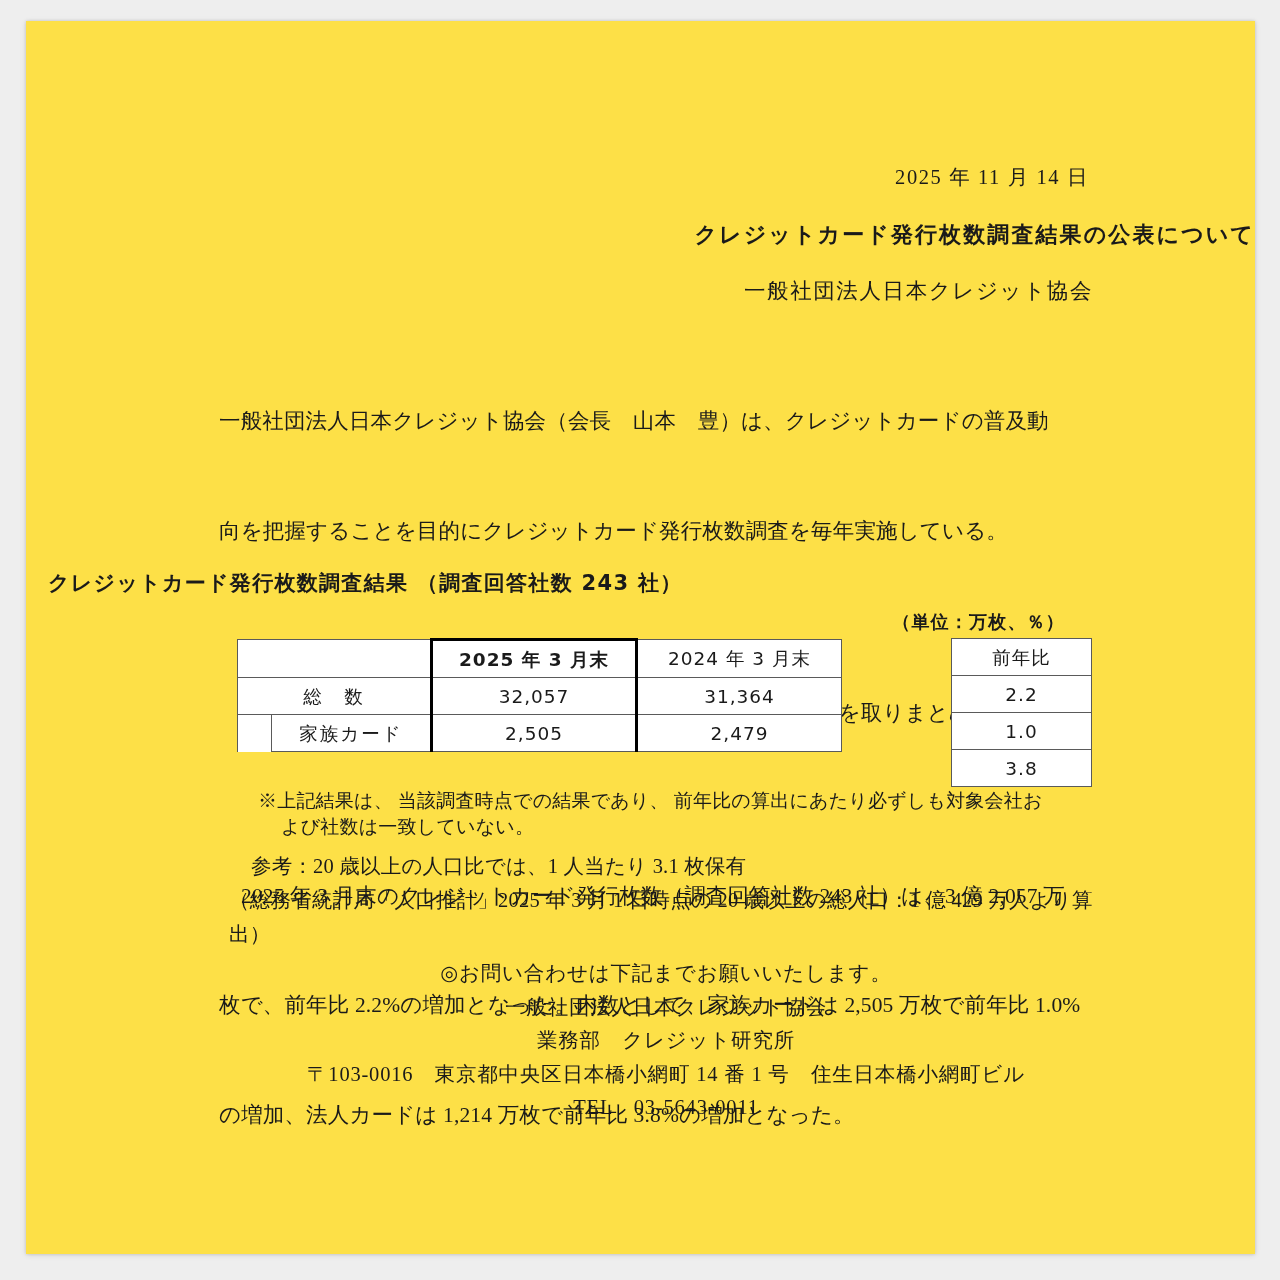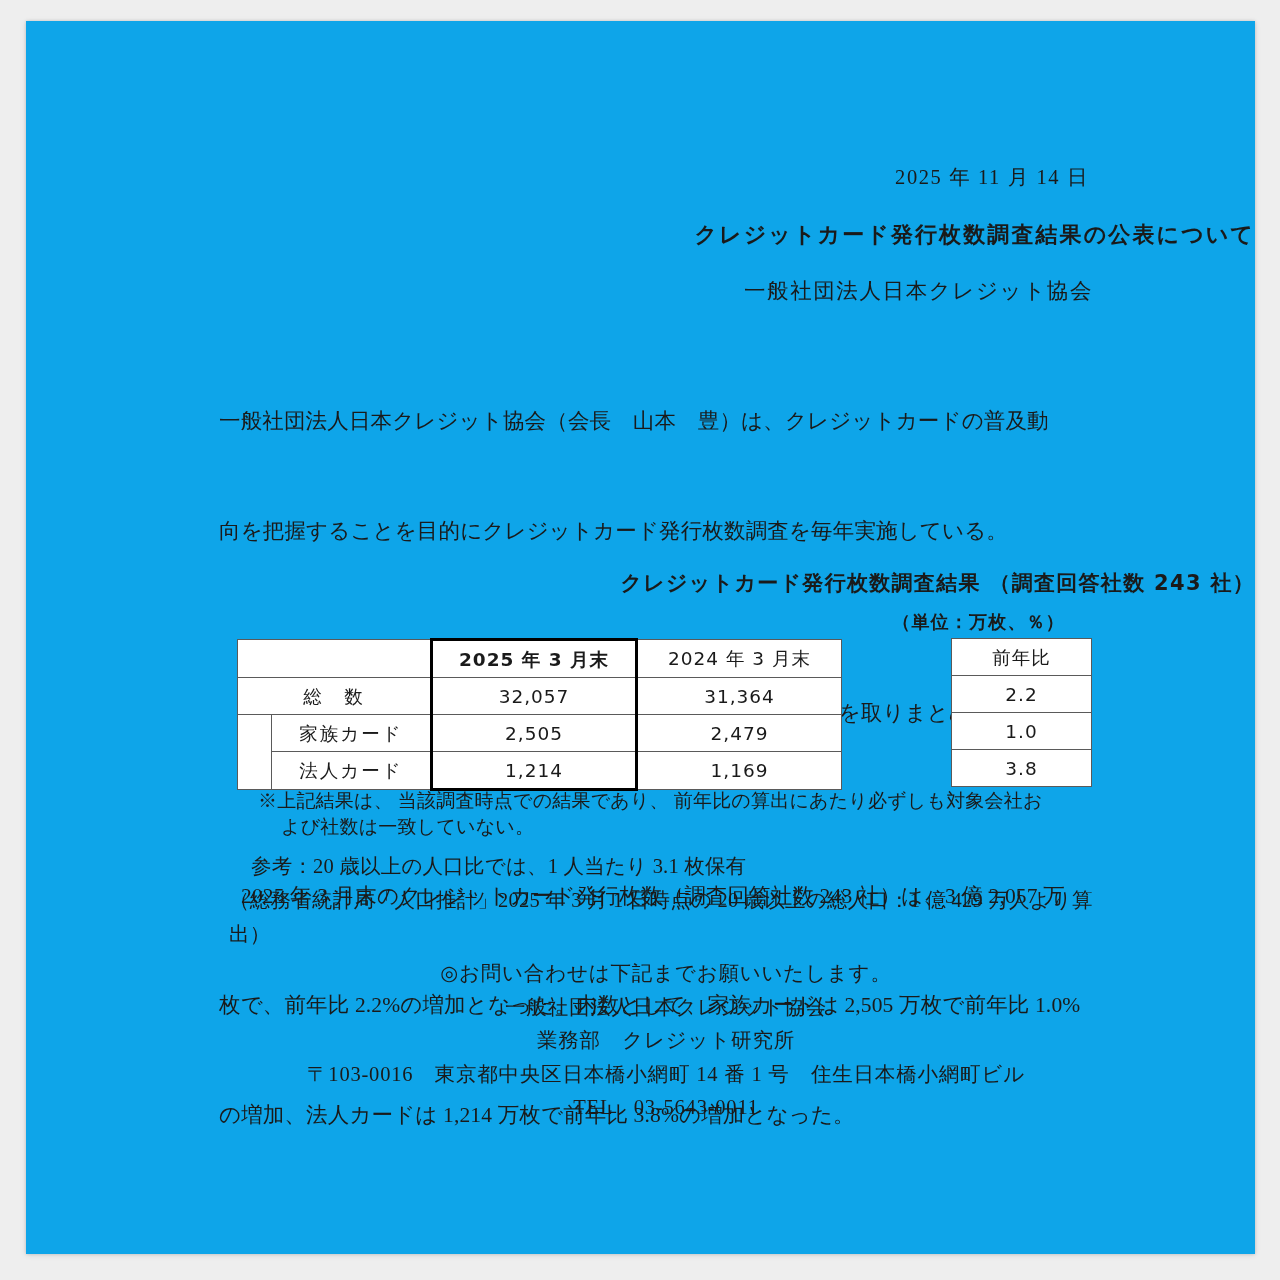--- a/index.html
+++ b/index.html
@@ -22,21 +22,21 @@
     height: 1233px;
     background: #ffffff;
     box-shadow: 0 0 3px rgba(0,0,0,0.14), 0 1px 6px rgba(0,0,0,0.10);
   }
   .page {
     position: absolute;
     left: 26px;
     top: 21px;
     width: 1229px;
     height: 1233px;
-    background: #0ea5e9;
+    background: #fde047;
     color: #1a1a1a;
   }
   .content {
     position: absolute;
     left: 0;
     top: 0;
     width: 1229px;
   }
 
   
@@ -98,21 +98,21 @@
     justify-content: space-between;
   }
   .para-line.justified > span { white-space: pre; }
 
   
   .table-title {
     position: absolute;
     top: 548px;
     left: 0;
     width: 1229px;
-    text-align: right;
+    text-align: left;
     font-family: "DejaVu Sans", "Liberation Sans", sans-serif;
     font-weight: bold;
     font-size: 21px;
     letter-spacing: 1.3px;
     padding-left: 22px;
     box-sizing: border-box;
   }
   .unit-note {
     position: absolute;
     top: 589px;
@@ -273,26 +273,20 @@
             <td colspan="2" class="cell-label">総　数</td>
             <td class="cell-num emph">32,057</td>
             <td class="cell-num">31,364</td>
           </tr>
           <tr>
             <td style="border-top:none;border-bottom:none;"></td>
             <td class="cell-label">家族カード</td>
             <td class="cell-num emph">2,505</td>
             <td class="cell-num">2,479</td>
           </tr>
-          <tr>
-            <td style="border-top:none;"></td>
-            <td class="cell-label">法人カード</td>
-            <td class="cell-num emph emph-bottom">1,214</td>
-            <td class="cell-num">1,169</td>
-          </tr>
         </tbody>
       </table>
 
       <table class="grid" id="ratio-table">
         <colgroup>
             <col style="width:140px">
           </colgroup>
         <tbody>
           <tr>
             <td class="cell-hdr-plain">前年比</td>

